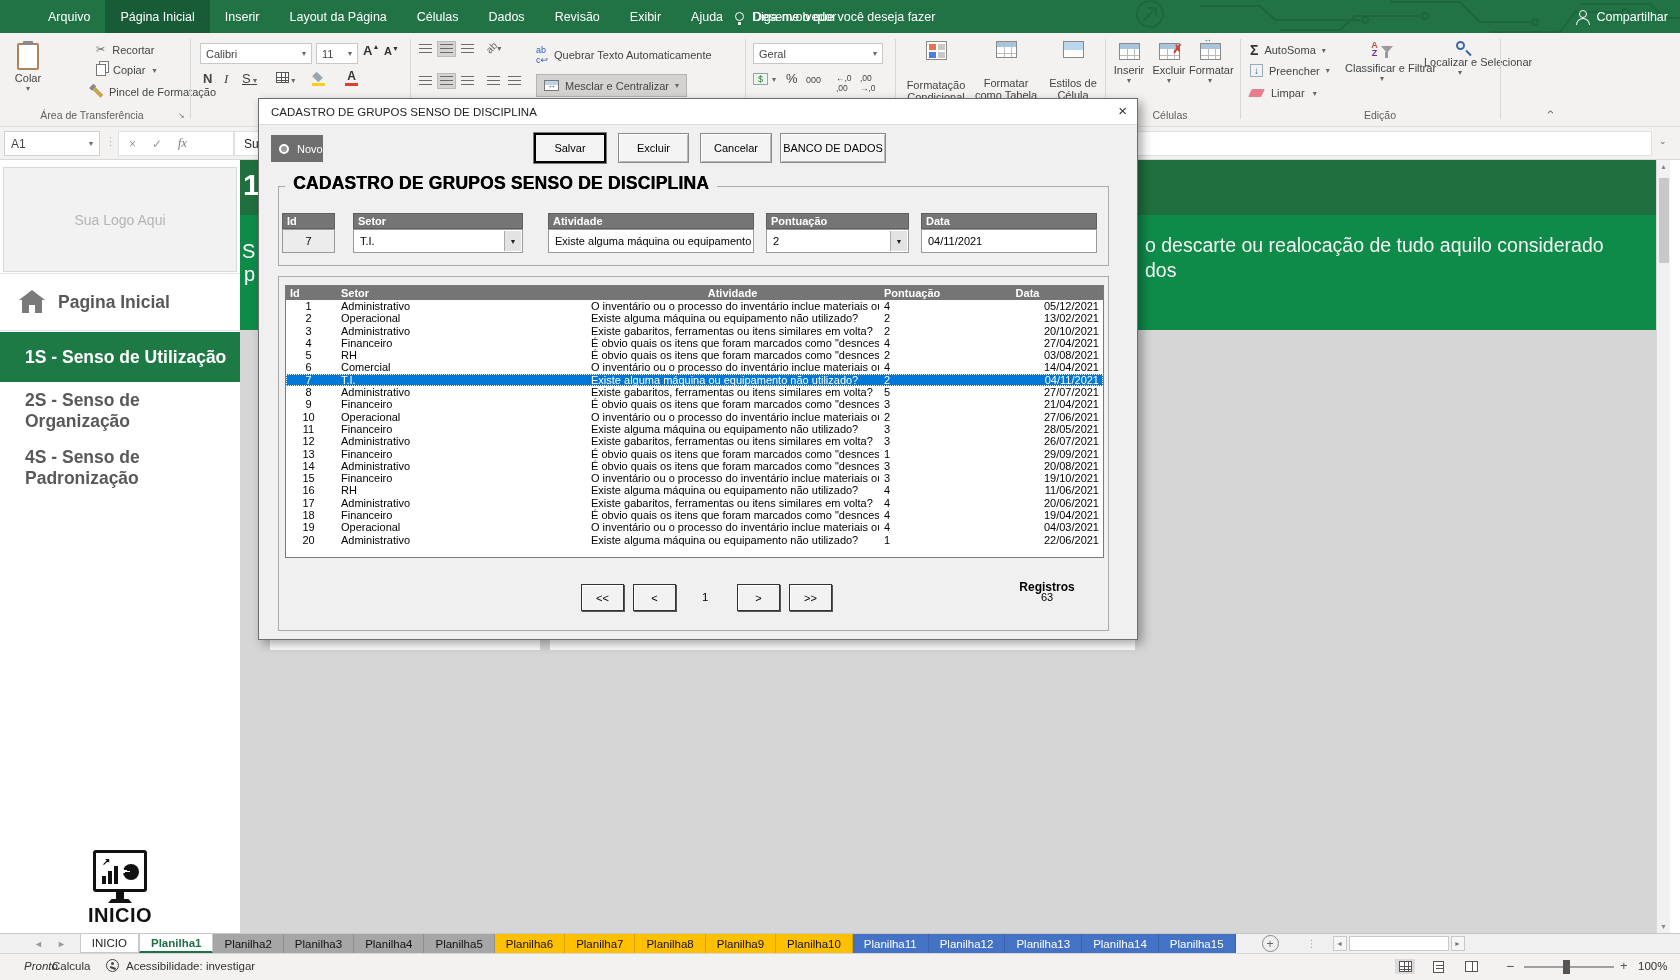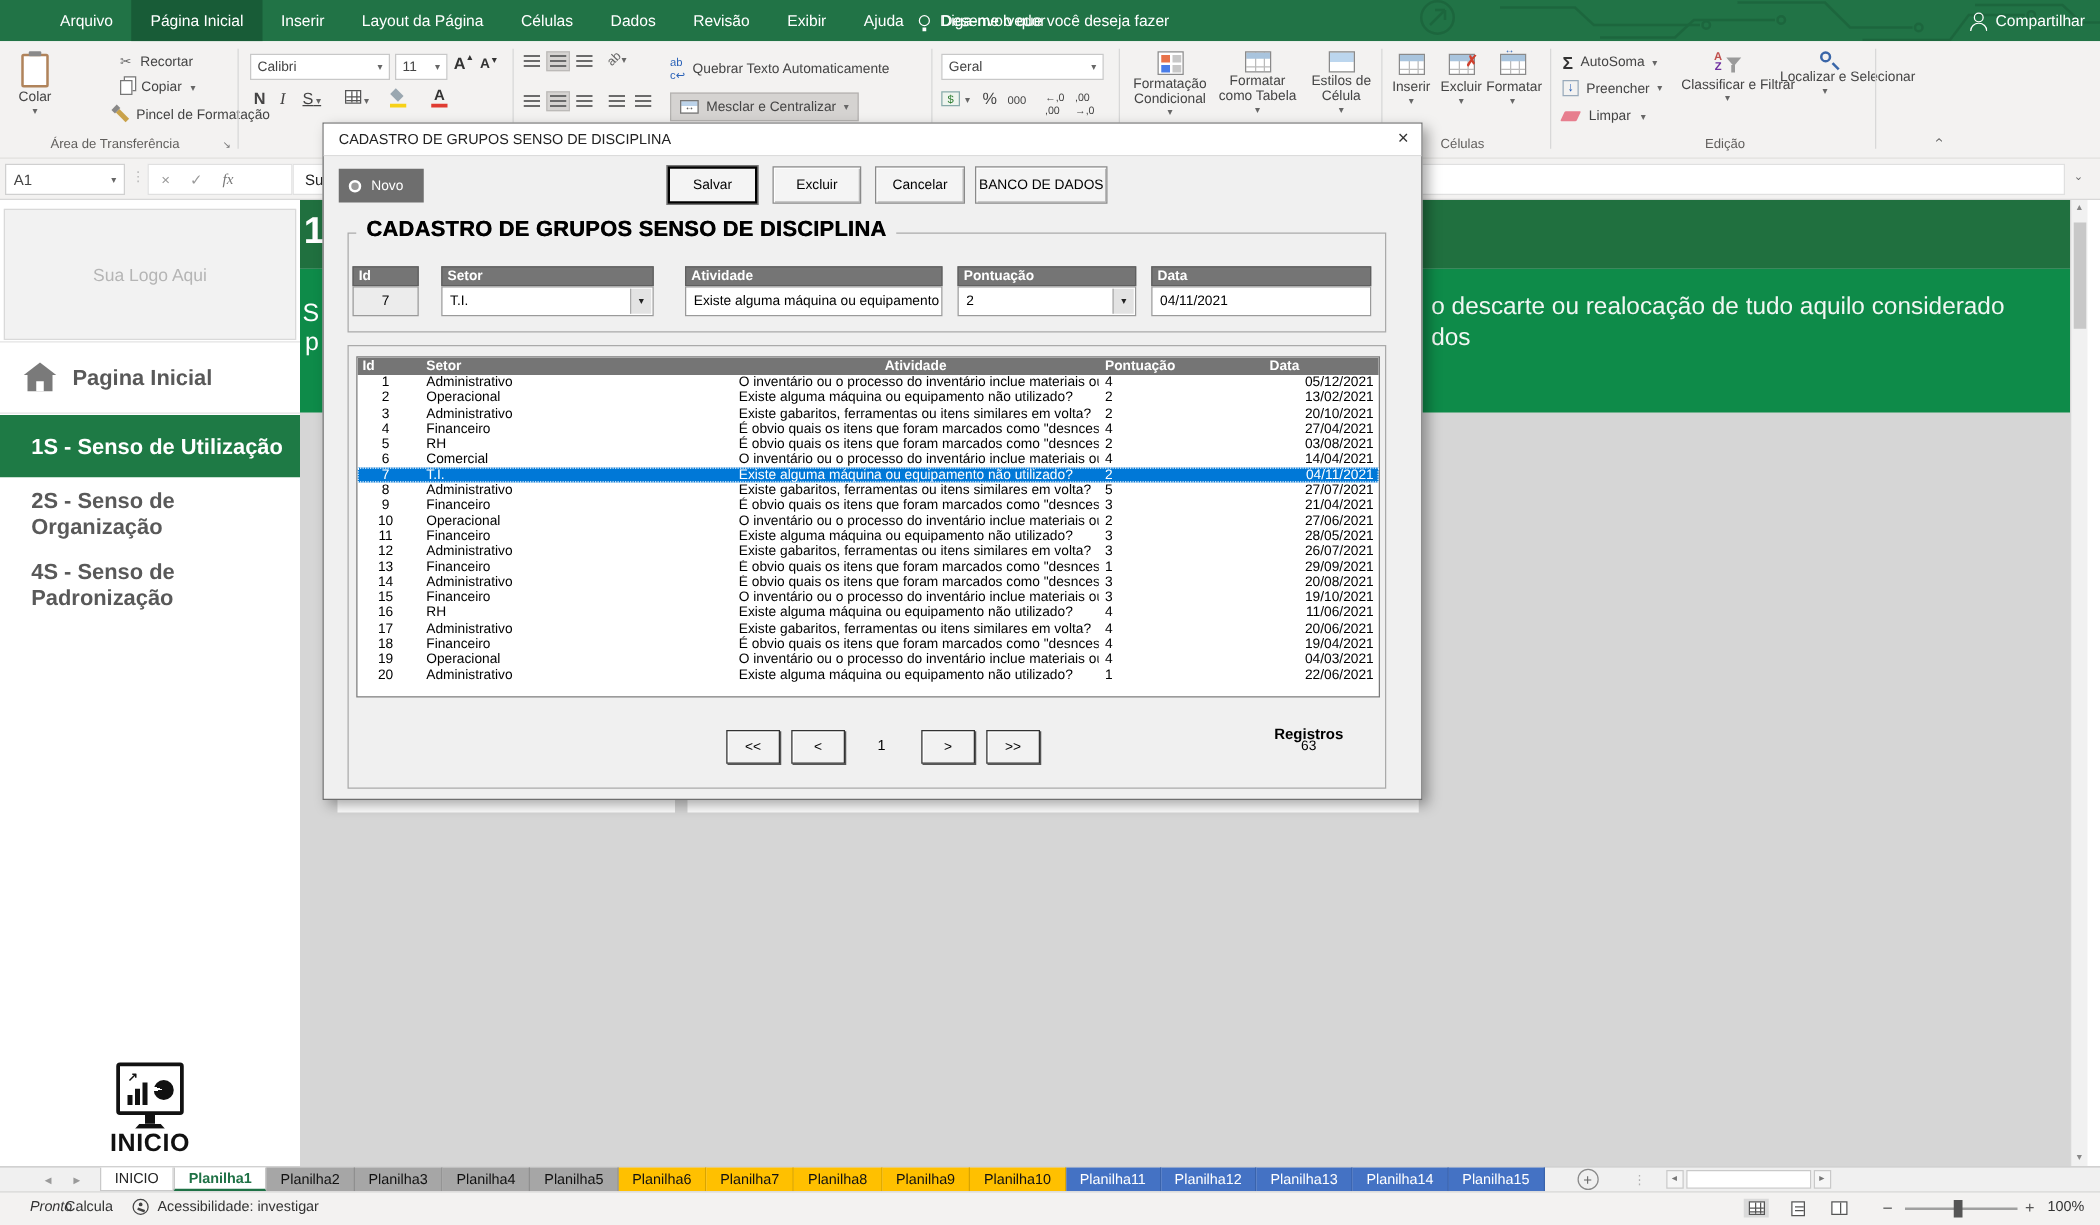--- a/index.html
+++ b/index.html
@@ -41,21 +41,21 @@
       linear-gradient(#a9c4dd,#a9c4dd) 0 0/100% 5px no-repeat,
       linear-gradient(#bbb,#bbb) 0 11px/100% 1px no-repeat,
       linear-gradient(#bbb,#bbb) 7px 0/1px 100% no-repeat,
       linear-gradient(#bbb,#bbb) 14px 0/1px 100% no-repeat,#fff; position:relative; }
   .cf-ic { width:21px; height:19px; border:1px solid #8a8a8a; background:
       linear-gradient(#e8734a,#e8734a) 2px 2px/7px 6px no-repeat,
       linear-gradient(#4a7de8,#4a7de8) 2px 10px/7px 6px no-repeat,
       linear-gradient(#c8c8c8,#c8c8c8) 11px 2px/7px 6px no-repeat,
       linear-gradient(#c8c8c8,#c8c8c8) 11px 10px/7px 6px no-repeat,#fff; }
   .styles-btn { position:absolute; width:66px; text-align:center; }
-  .styles-btn .lbl { margin-top:1px; line-height:12px; color:#444; }
+  .styles-btn .lbl { margin-top:19px; line-height:12px; color:#444; }
   .cells-btn { position:absolute; width:42px; text-align:center; }
   .sum { font-size:14px; color:#333; font-weight:bold; }
   .eraser { width:13px; height:8px; background:#e77e8e; transform:skewX(-25deg); border-radius:1px; }
   .funnel { width:0; height:0; border-left:6px solid transparent; border-right:6px solid transparent; border-top:7px solid #9a9a9a; position:relative; }
   .funnel::after { content:''; position:absolute; left:-1.5px; top:-1px; width:3px; height:6px; background:#9a9a9a; }
   .mag { width:9px; height:9px; border:2px solid #3a66a8; border-radius:50%; position:relative; }
   .mag::after { content:''; position:absolute; width:7px; height:2px; background:#3a66a8; left:7px; top:9px; transform:rotate(45deg); }
   .redbar { display:block; width:13px; height:3px; background:#e03c32; margin-top:0px; }
   .yelbar { display:block; width:13px; height:3px; background:#f7d117; margin-top:0px; }
 
@@ -97,21 +97,21 @@
   .vscroll { position:absolute; left:1656px; top:160px; width:14px; height:773px; background:#f1f1f1; border-left:1px solid #d8d8d8; z-index:4; }
   .vscroll .up { position:absolute; top:3px; left:3px; font-size:7px; color:#888; }
   .vscroll .dn { position:absolute; bottom:3px; left:3px; font-size:7px; color:#888; }
   .vthumb { position:absolute; left:2px; top:18px; width:10px; height:85px; background:#c8c8c8; }
   .fchev { position:absolute; left:1659px; top:136px; font-size:9px; color:#666; z-index:4; }
 
   
   .dialog { position:absolute; left:258px; top:98px; width:880px; height:542px; background:#f0f0f0; border:1px solid #6e6e6e; box-shadow:4px 4px 10px rgba(0,0,0,.35); z-index:20; font-size:11px; color:#000; }
   .dlg-title { position:absolute; left:0; top:0; width:100%; height:26px; background:#fff; border-bottom:1px solid #dcdcdc; display:flex; align-items:center; padding:0 12px; font-size:11.5px; color:#222; }
   .dlg-x { position:absolute; right:10px; top:3px; font-size:15px; color:#333; cursor:default; }
-  .novo-btn { position:absolute; left:12px; top:36px; width:68px; height:27px; background:#6e6e6e; color:#fff; display:flex; align-items:center; gap:8px; padding-left:8px; }
+  .novo-btn { position:absolute; left:12px; top:36px; width:52px; height:27px; background:#6e6e6e; color:#fff; display:flex; align-items:center; gap:8px; padding-left:8px; }
   .novo-btn .radio { width:10px; height:10px; border:2px solid #fff; border-radius:50%; background:#9a9a9a; }
   .dbtn { position:absolute; top:34px; height:30px; background:#f4f4f4; border:1px solid #8a8a8a; box-shadow:inset 1px 1px 0 #fff, inset -1px -1px 0 #b9b9b9; display:flex; align-items:center; justify-content:center; font-size:11px; color:#000; }
   .dbtn.default { border:2px solid #000; box-shadow:0 0 0 1px #777; }
   .frame { position:absolute; border:1px solid #aaa; }
   .frame-heading { position:absolute; top:-14px; left:6px; background:#f0f0f0; padding:0 8px; font-size:17.5px; font-weight:bold; color:#000; letter-spacing:.2px; text-shadow:.4px 0 #000; white-space:nowrap; }
   .flabel { position:absolute; height:16px; background:#757575; border:1px solid #5f5f5f; color:#fff; font-weight:bold; font-size:11px; line-height:14px; padding-left:4px; }
   .finput { position:absolute; height:24px; background:#fff; border:1px solid #9a9a9a; display:flex; align-items:center; padding:0 6px; overflow:hidden; white-space:nowrap; }
   .finput.gray { background:#ececec; justify-content:center; }
   .fcombo-arrow { position:absolute; right:1px; top:1px; bottom:1px; width:17px; background:#e3e3e3; border-left:1px solid #aaa; display:flex; align-items:center; justify-content:center; font-size:7px; color:#222; }
   .listbox { position:absolute; left:6px; top:8px; width:819px; height:273px; background:#fff; border:1px solid #7a7a7a; overflow:hidden; }

